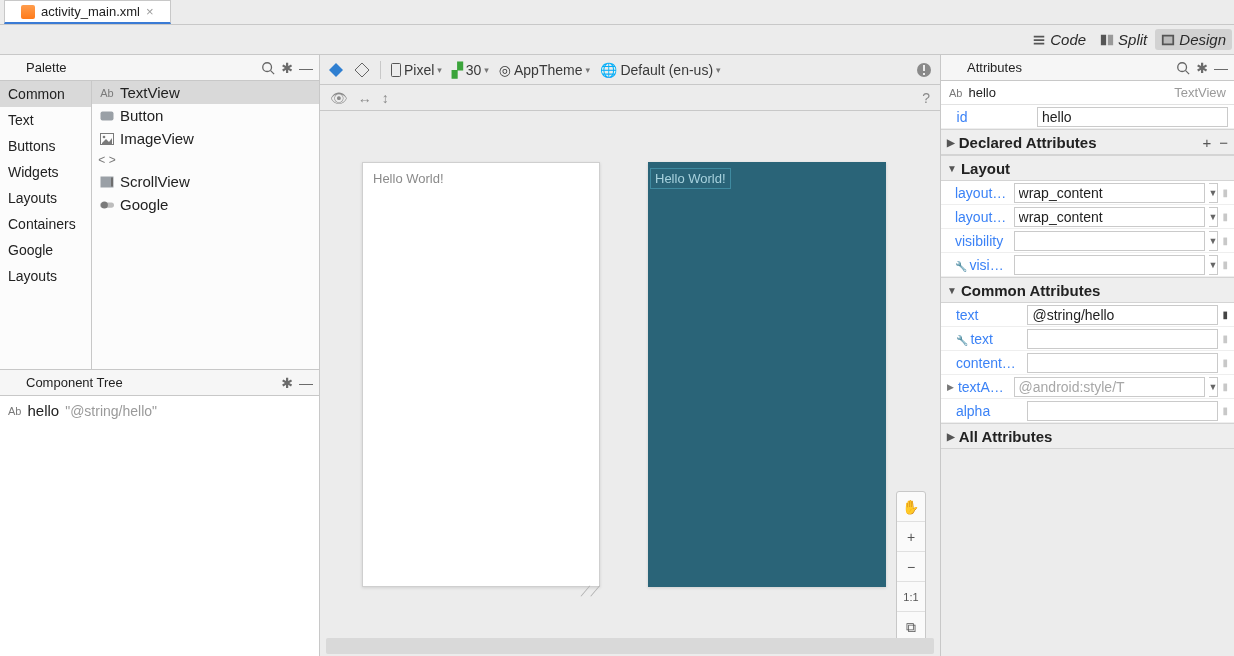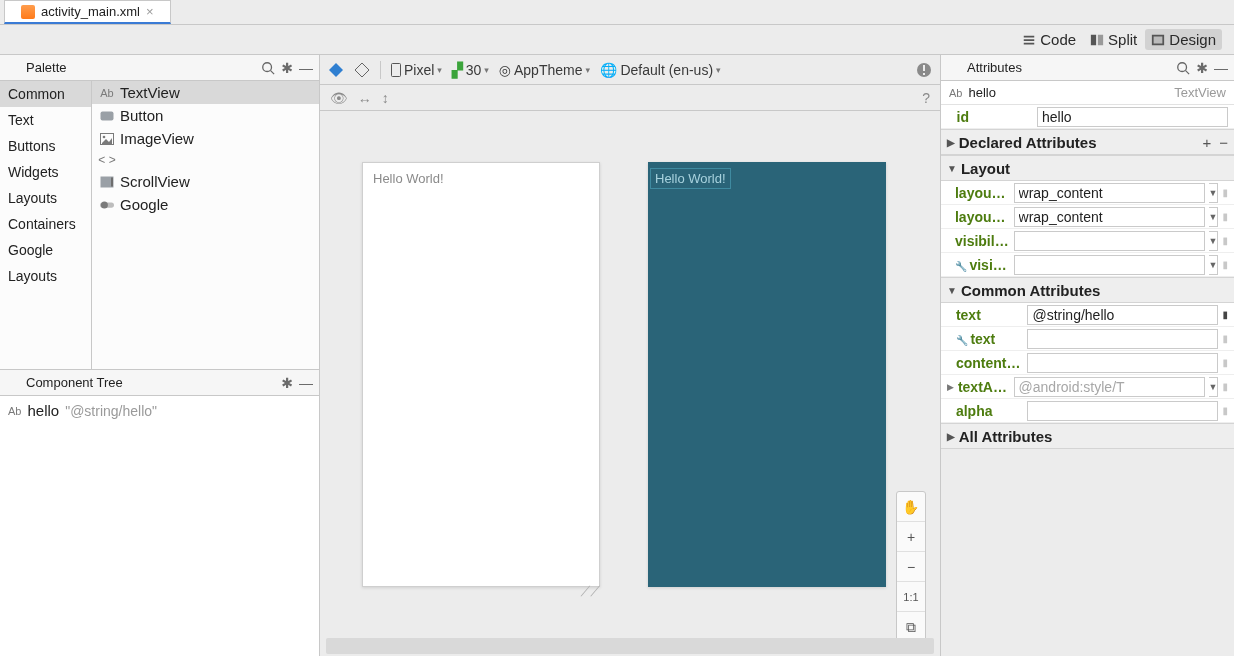--- a/index.html
+++ b/index.html
@@ -39,22 +39,23 @@
     border-radius: 2px;
     position: relative;
     display:inline-block;
   }
   .view-switch {
     height: 30px;
     border-bottom: 1px solid #c8c8c8;
     display:flex;
     justify-content:flex-end;
     align-items:center;
-    padding-right:12px;
+    padding-right:2px;
     gap:2px;
+    font-style:italic;
   }
   .vs-btn {
     display:flex; align-items:center; gap:4px;
     padding:2px 6px;
     font-size:15px;
     color:#2a2a2a;
     cursor:pointer;
   }
   .vs-btn.active { background:#d2d2d2; border-radius:3px;}
   .vs-ico { width:14px; height:14px; display:inline-block; }
@@ -203,21 +204,21 @@
   .attr-id-row .kind { margin-left:auto; color:#9a9a9a;}
   .attr-table { background:#fff; }
   .attr-row {
     display:flex; align-items:center;
     height:24px;
     padding:0 6px;
     border-bottom:1px solid #eee;
     gap:4px;
     font-size:14px;
   }
-  .attr-row .lbl { width:110px; color:#4d7c0f; white-space:nowrap; overflow:hidden; text-overflow:ellipsis;font-weight:bold;}
+  .attr-row .lbl { width:110px; color:#3b82f6; white-space:nowrap; overflow:hidden; text-overflow:ellipsis;}
   .attr-row .lbl.tool::before { content:"🔧"; font-size:10px; color:#888; margin-right:2px;}
   .attr-row .tri { color:#777; font-size:9px; width:8px;}
   .attr-input {
     flex:1;
     height:20px;
     border:1px solid #cacaca;
     background:#fff;
     font:inherit;
     padding:0 4px;
     color:#222;

